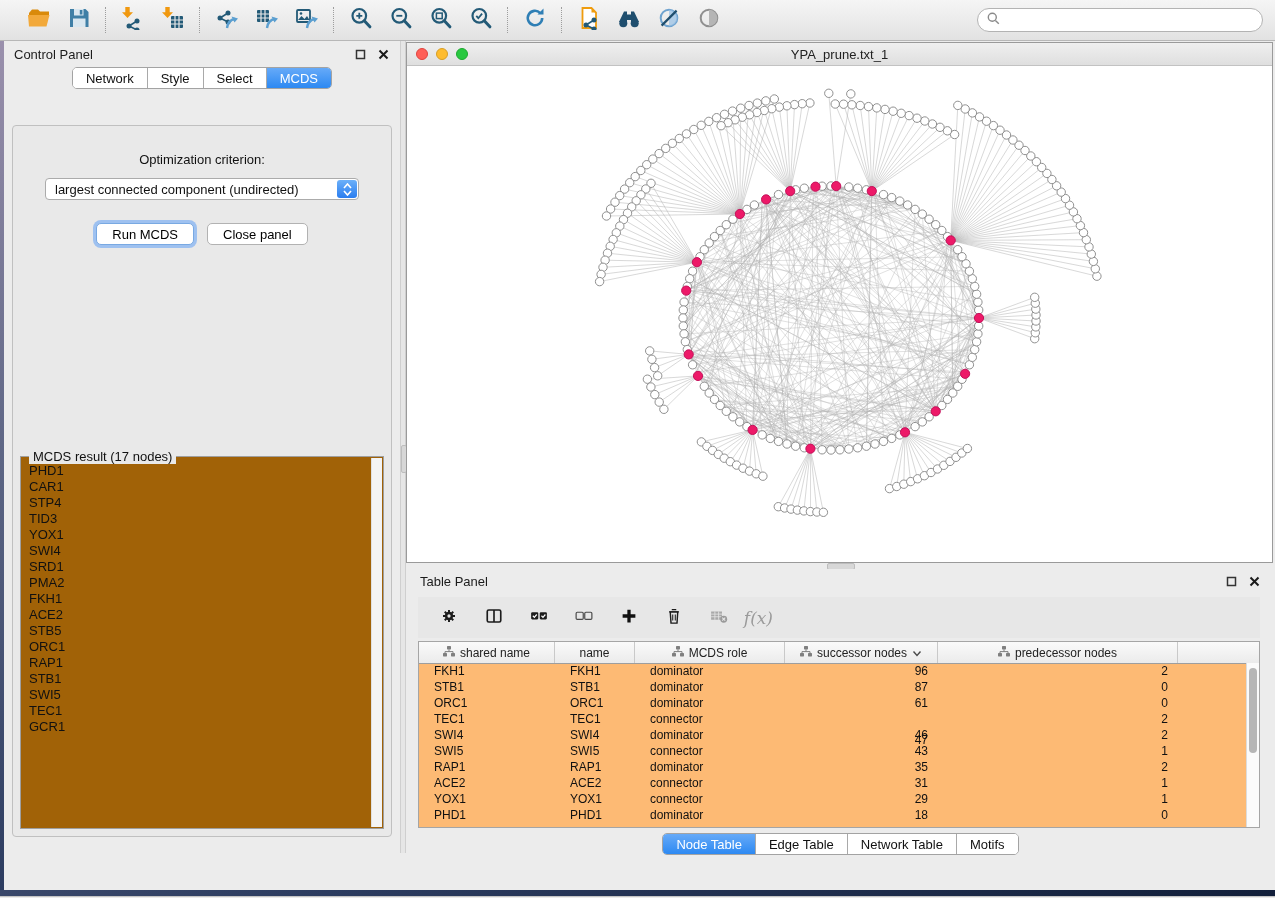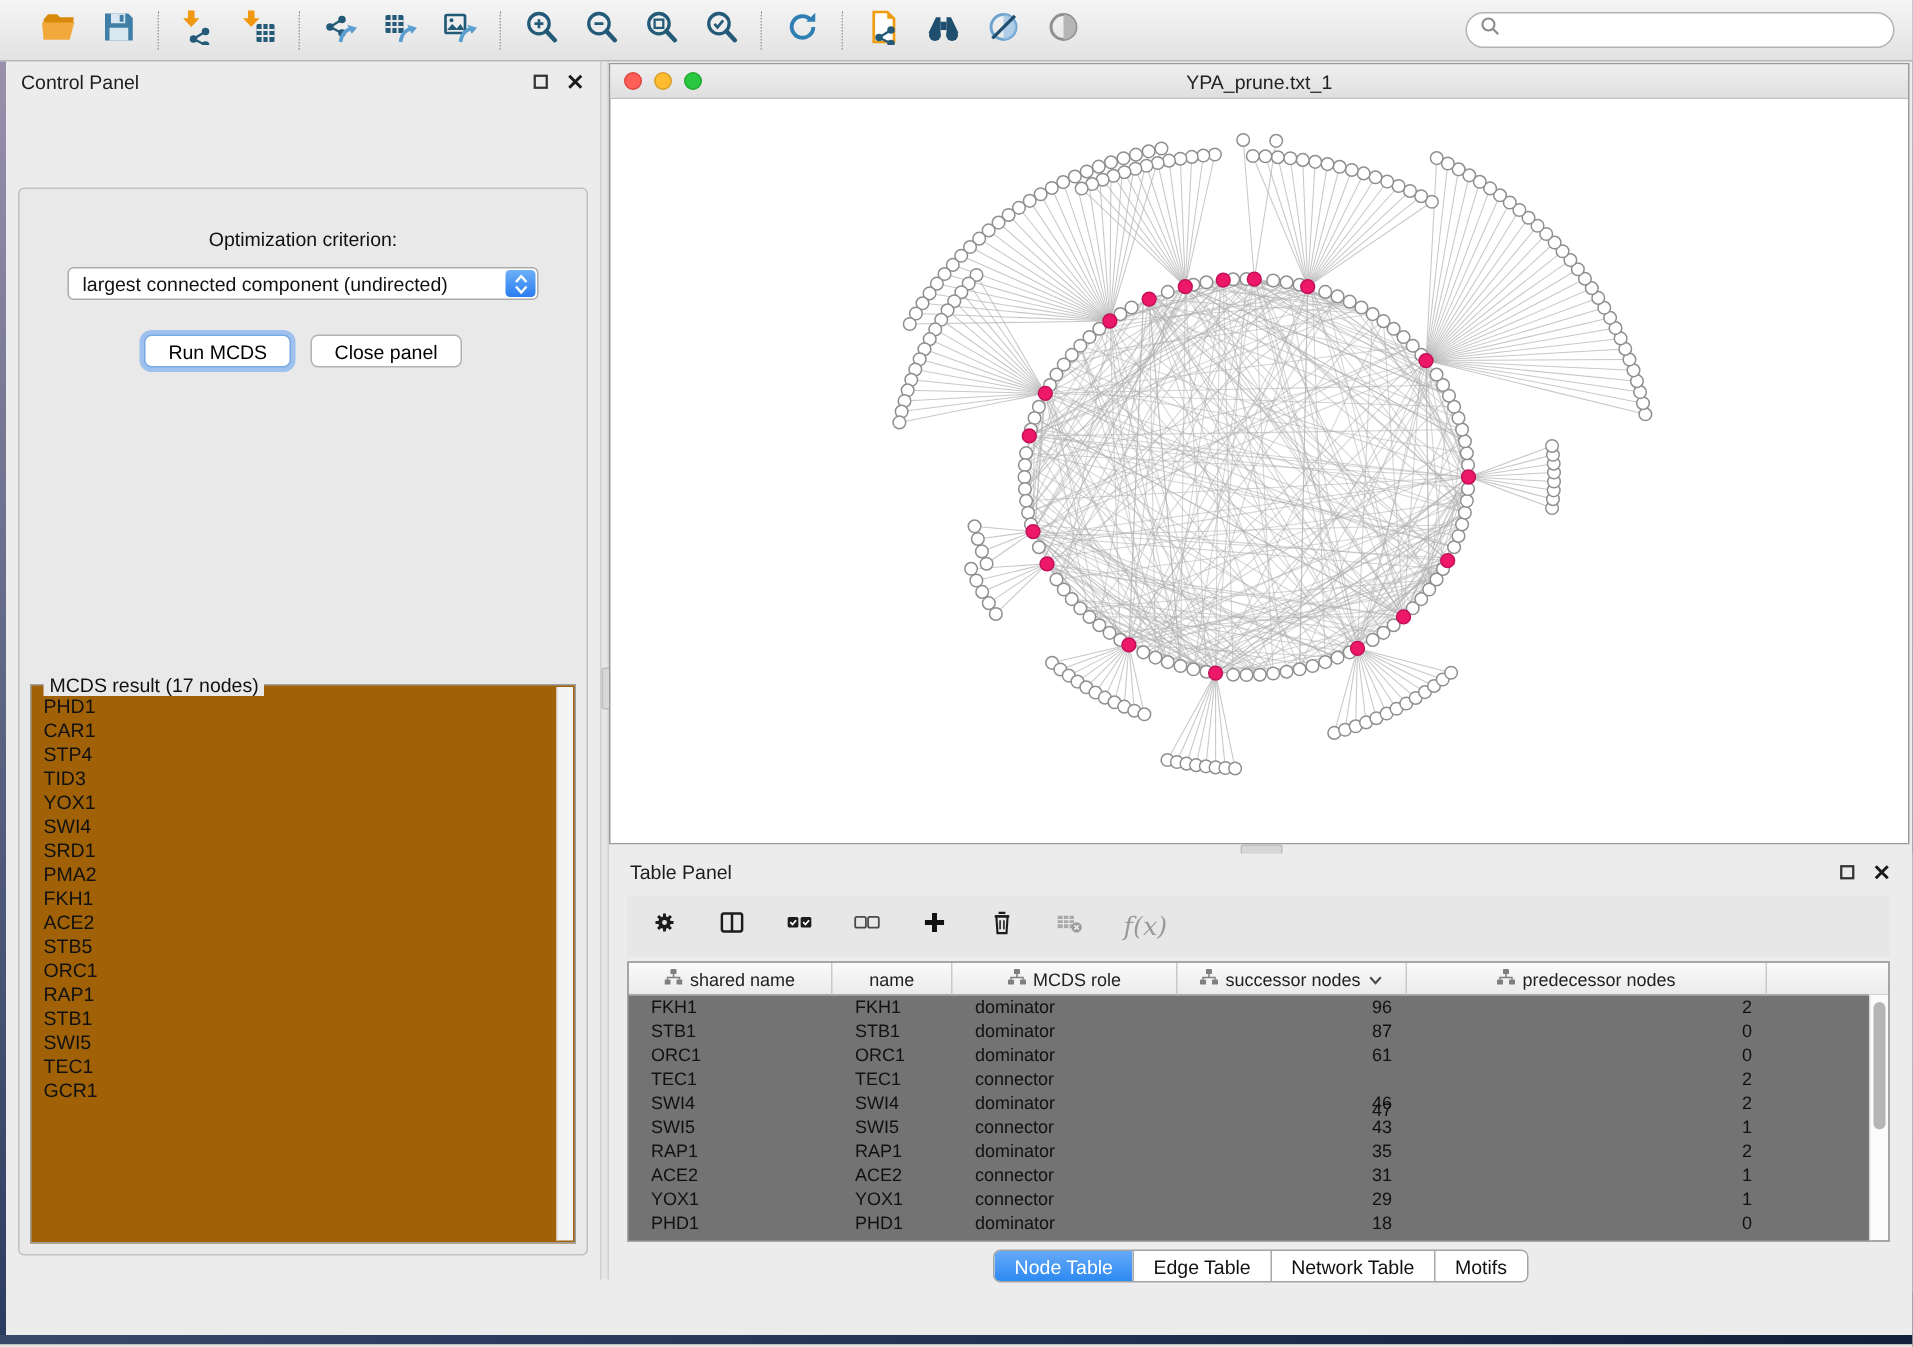--- a/index.html
+++ b/index.html
@@ -72,23 +72,23 @@
   .light.red{background:#ff5f57;border:1px solid #e0443e;box-sizing:border-box;}
   .light.yellow{background:#febc2e;border:1px solid #d89e24;box-sizing:border-box;}
   .light.green{background:#28c840;border:1px solid #1da92f;box-sizing:border-box;}
   .nettitle .wtitle{position:absolute;left:0;right:0;text-align:center;font-size:13px;color:#222;}
   #net-canvas{display:block;}
   
   .tpanel{position:absolute;left:406px;top:569px;right:0;height:292px;background:#ececec;}
   .tpanel .ptitle-row{padding:0 14px;height:24px;}
   .ttool{position:absolute;left:12px;right:15px;top:28px;height:41px;background:#e7e7e7;
     display:flex;align-items:center;gap:21px;padding:0 16px;box-sizing:border-box;}
-  .ttbtn{display:flex;align-items:center;justify-content:flex-start;width:24px;height:24px;}
+  .ttbtn{display:flex;align-items:center;justify-content:flex-end;width:24px;height:24px;}
   .fx{font-family:"DejaVu Serif",serif;font-style:italic;font-size:17px;color:#9a9a9a;}
-  .twrap{position:absolute;left:12px;right:15px;top:72px;bottom:33px;background:#737373;
+  .twrap{position:absolute;left:12px;right:15px;top:72px;bottom:33px;background:#fdba74;
     border:1px solid #a5a5a5;box-sizing:border-box;overflow:hidden;}
   .thead{display:flex;height:21px;background:linear-gradient(#fafafa,#ebebeb);border-bottom:1px solid #9e9e9e;}
   .th{display:flex;align-items:center;justify-content:center;gap:5px;font-size:12px;color:#222;
     border-right:1px solid #c9c9c9;box-sizing:border-box;flex:0 0 auto;}
   .th.filler{flex:1;border-right:none;}
   .tbody{position:absolute;left:0;right:12px;top:21px;bottom:0;}
   .trow{display:flex;height:16px;align-items:center;}
   .td{font-size:12px;flex:0 0 auto;box-sizing:border-box;padding-left:15px;white-space:nowrap;overflow:hidden;}
   .td.num{text-align:right;padding-left:0;padding-right:10px;}
   .tscroll{position:absolute;right:0;top:21px;bottom:0;width:12px;background:#fbfbfb;border-left:1px solid #dcdcdc;}
@@ -268,20 +268,28 @@
               <rect x="1.5" y="1.5" width="8" height="8" fill="none" stroke="#333" stroke-width="1.5"></rect>
             </svg>
         </span>
         <span class="pticon">
           <svg width="11" height="11">
               <path d="M1.5 1.5l8 8M9.5 1.5l-8 8" stroke="#1a1a1a" stroke-width="2"></path>
             </svg>
         </span>
       </span>
     </div>
+    <div class="tabs-row" id="cp-tabs">
+        <div class="seg">
+          <div class="tab">Network</div>
+          <div class="tab">Style</div>
+          <div class="tab">Select</div>
+          <div class="tab active">MCDS</div>
+        </div>
+      </div>
     <div class="content-box">
       <div class="cbox-inner">
         <div class="opt-label">Optimization criterion:</div>
         <div class="selectw">
           <span class="select-text">largest connected component (undirected)</span>
           <span class="select-btn">
             <svg width="9" height="6" viewBox="0 0 9 6">
                 <path d="M1 5l3.5-4L8 5" fill="none" stroke="#fff" stroke-width="1.6"></path>
               </svg>
             <svg width="9" height="6" viewBox="0 0 9 6">

